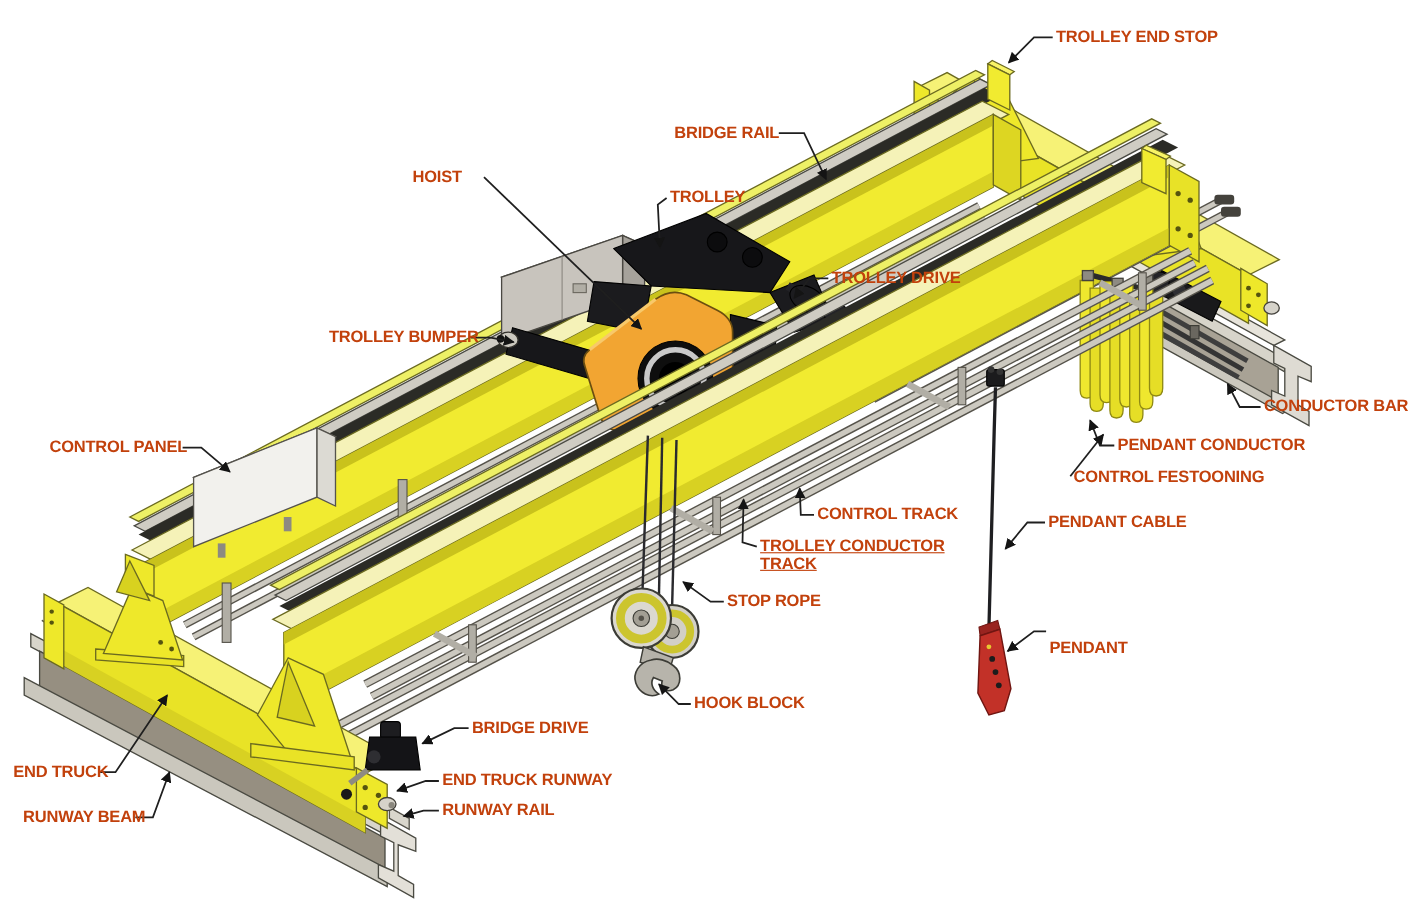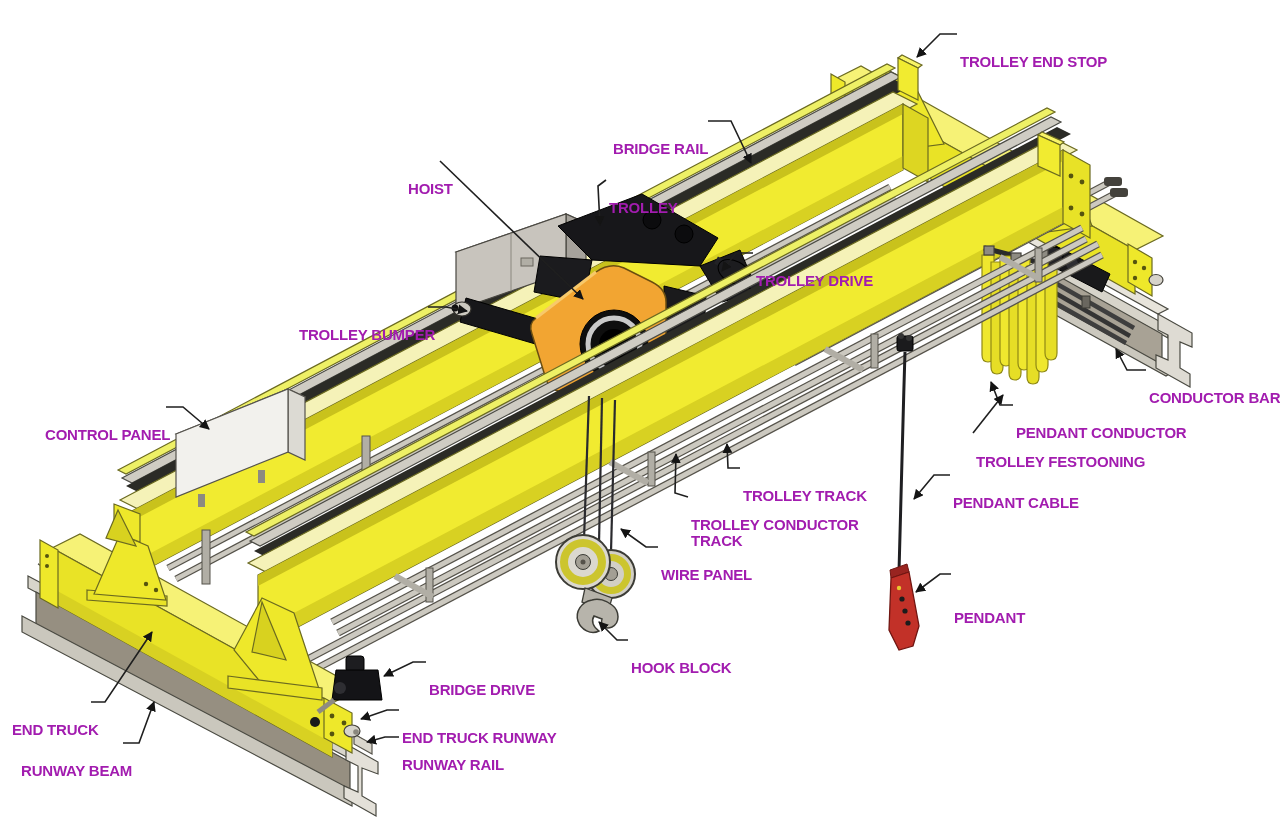--- a/index.html
+++ b/index.html
@@ -8,26 +8,25 @@
     width:1280px;height:823px;
     background:#ffffff;
     overflow:hidden;
     font-family:"Liberation Sans", sans-serif;
   }
   .stage svg{position:absolute;left:0;top:0;}
   .label{
     position:absolute;
     font:700 15px/1.07 "Liberation Sans", sans-serif;
     letter-spacing:-0.2px;
-    color:#a21caf;
+    color:#c2410c;
     white-space:nowrap;
     user-select:none;
-    margin-top:28px;
   }
-  .label.wrap{white-space:normal;width:172px;}
+  .label.wrap{white-space:normal;width:172px;text-decoration:underline;}
 </style>
 </head>
 <body>
 
 <div class="stage">
 
 <svg width="1280" height="823" viewBox="0 0 1280 823">
   <defs>
     <marker id="ah" markerWidth="12" markerHeight="10" refX="9" refY="5" orient="auto" markerUnits="userSpaceOnUse">
       <path d="M0,0 L10,5 L0,10 Z" fill="#141414"></path>
@@ -304,32 +303,32 @@
     <polyline points="426,662 413,662 384,676" marker-end="url(#ah)"></polyline>
     <polyline points="91,702 105,702 152,632" marker-end="url(#ah)"></polyline>
     <polyline points="399,710 387,710 361,719" marker-end="url(#ah)"></polyline>
     <polyline points="123,743 139,743 154,702" marker-end="url(#ah)"></polyline>
     <polyline points="399,737 385,737 367,742" marker-end="url(#ah)"></polyline>
   </g>
 </svg>
 
   <div class="label" style="left:960px;top:26px">TROLLEY END STOP</div>
   <div class="label" style="left:613px;top:113px">BRIDGE RAIL</div>
-  <div class="label" style="left:408px;top:153px">HOIST</div>
+  <div class="label" style="left:375px;top:153px">HOIST</div>
   <div class="label" style="left:609px;top:172px">TROLLEY</div>
   <div class="label" style="left:756px;top:245px">TROLLEY DRIVE</div>
   <div class="label" style="left:299px;top:299px">TROLLEY BUMPER</div>
   <div class="label" style="left:1149px;top:362px">CONDUCTOR BAR</div>
   <div class="label" style="left:1016px;top:397px">PENDANT CONDUCTOR</div>
-  <div class="label" style="left:976px;top:426px">TROLLEY FESTOONING</div>
+  <div class="label" style="left:976px;top:426px">CONTROL FESTOONING</div>
   <div class="label" style="left:45px;top:399px">CONTROL PANEL</div>
-  <div class="label" style="left:743px;top:460px">TROLLEY TRACK</div>
+  <div class="label" style="left:743px;top:460px">CONTROL TRACK</div>
   <div class="label wrap" style="left:691px;top:489px">TROLLEY CONDUCTOR TRACK</div>
   <div class="label" style="left:953px;top:467px">PENDANT CABLE</div>
-  <div class="label" style="left:661px;top:539px">WIRE PANEL</div>
+  <div class="label" style="left:661px;top:539px">STOP ROPE</div>
   <div class="label" style="left:954px;top:582px">PENDANT</div>
   <div class="label" style="left:631px;top:632px">HOOK BLOCK</div>
   <div class="label" style="left:429px;top:654px">BRIDGE DRIVE</div>
   <div class="label" style="left:12px;top:694px">END TRUCK</div>
   <div class="label" style="left:402px;top:702px">END TRUCK RUNWAY</div>
   <div class="label" style="left:21px;top:735px">RUNWAY BEAM</div>
   <div class="label" style="left:402px;top:729px">RUNWAY RAIL</div>
 </div>
 
 </body></html>

